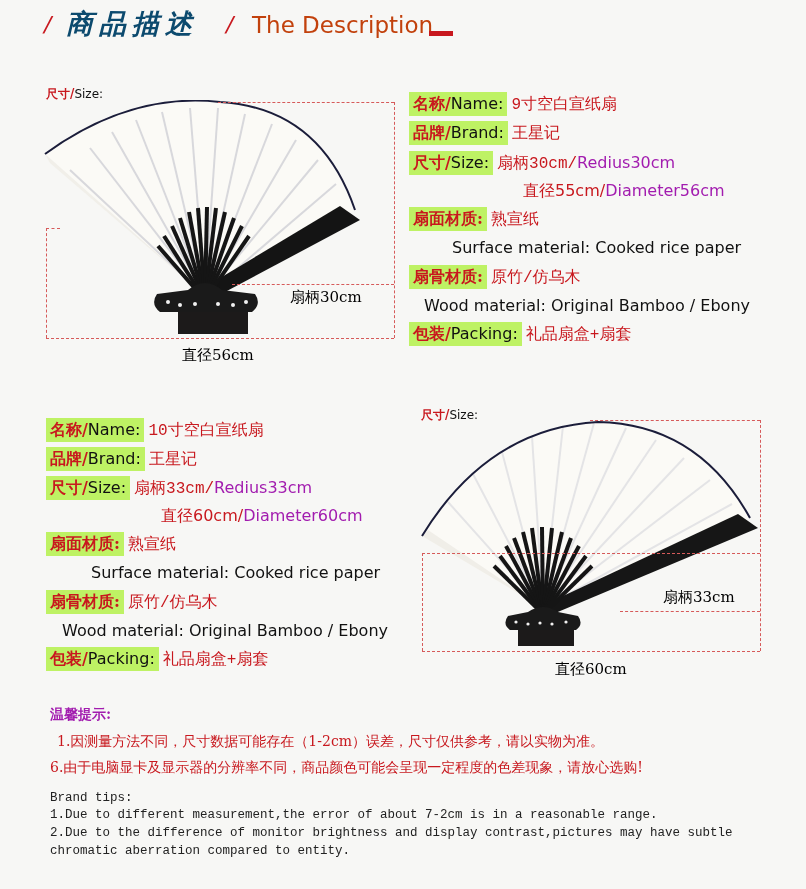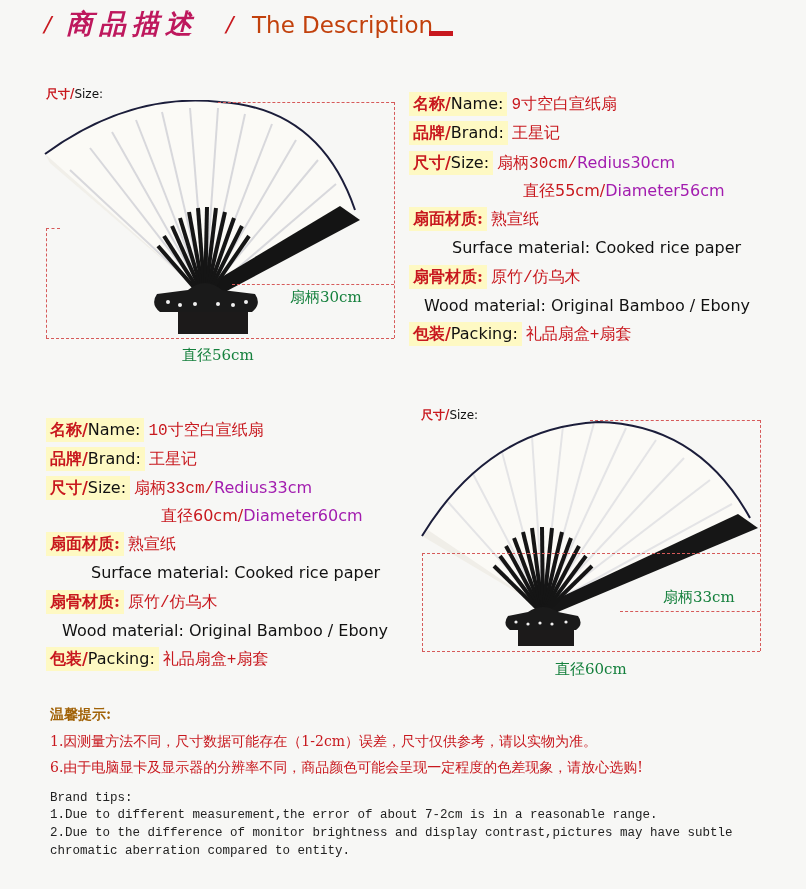--- a/index.html
+++ b/index.html
@@ -6,45 +6,45 @@
   body {
     width:806px; height:889px; overflow:hidden; position:relative;
     background:#f7f7f5;
     font-family:"DejaVu Sans", sans-serif;
   }
   .abs { position:absolute; }
   .red { color:#c8181e; }
 
   
   .hdr-slash { font-size:22px; color:#c8181e; font-style:italic; top:12px; }
-  .hdr-cn { left:66px; top:6px; font-size:27px; font-weight:bold; color:#be185d; letter-spacing:6px; font-family:"DejaVu Serif", serif; font-style:italic; }
+  .hdr-cn { left:66px; top:6px; font-size:27px; font-weight:bold; color:#0c4a6e; letter-spacing:6px; font-family:"DejaVu Serif", serif; font-style:italic; }
   .hdr-en { left:252px; top:12px; font-size:23px; color:#c2410c; font-family:"DejaVu Sans", sans-serif; }
   .hdr-bar { left:429px; top:31px; width:24px; height:5px; background:#c8181e; }
 
   
   .size-lbl { font-size:12px; }
   .size-lbl .cn { color:#c8181e; font-weight:bold; font-family:"DejaVu Serif", serif; }
   .size-lbl .en { color:#111; }
 
   
   .row { position:absolute; font-size:16px; white-space:nowrap; line-height:24px; }
-  .tag { display:inline-block; background:#fef9c3; padding:0 4px 0 4px; }
+  .tag { display:inline-block; background:#bef264; padding:0 4px 0 4px; }
   .tag .cn { color:#c8181e; font-weight:bold; font-family:"DejaVu Serif", serif; }
   .tag .en { color:#111; }
   .val-red { color:#c8181e; margin-left:4px;font-family:Liberation Mono, monospace; }
   .val-blk { color:#a21caf; }
   .en-line { color:#111; font-size:16px; }
 
   
   .dash-h { position:absolute; border-top:1px dashed #d65a5a; height:0; }
   .dash-v { position:absolute; border-left:1px dashed #d65a5a; width:0; }
-  .measure { position:absolute; color:#15803d; font-size:15px; font-family:"DejaVu Serif", serif; }
-
-  
-  .tips-cn-title { left:50px; top:706px; font-size:14px; color:#a16207; font-weight:bold; font-family:"DejaVu Serif", serif; }
+  .measure { position:absolute; color:#000000; font-size:15px; font-family:"DejaVu Serif", serif; }
+
+  
+  .tips-cn-title { left:50px; top:706px; font-size:14px; color:#a21caf; font-weight:bold; font-family:"DejaVu Serif", serif; }
   .tips-cn { left:50px; font-size:14px; color:#c8181e; font-family:"DejaVu Serif", serif; }
   .tips-en { left:50px; font-size:12.5px; color:#222; font-family:"Liberation Mono", monospace; line-height:17px; }
 </style>
 </head>
 <body>
 
 <div>
   <span class="abs hdr-slash" style="left:44px;">/</span>
   <span class="abs hdr-cn">商品描述</span>
   <span class="abs hdr-slash" style="left:226px;">/</span>
@@ -221,21 +221,21 @@
   <div class="dash-h" style="left:422px; top:553px; width:338px;"></div>
   <div class="dash-v" style="left:422px; top:553px; height:98px;"></div>
   <div class="dash-h" style="left:620px; top:611px; width:140px;"></div>
   <div class="dash-h" style="left:422px; top:651px; width:338px;"></div>
   <span class="measure" style="left:663px; top:588px;">扇柄33cm</span>
   <span class="measure" style="left:555px; top:660px;">直径60cm</span>
 </div>
 
 <div>
   <div class="abs tips-cn-title">温馨提示:</div>
-  <div class="abs tips-cn" style="top:733px;">1.因测量方法不同，尺寸数据可能存在（1-2cm）误差，尺寸仅供参考，请以实物为准。</div>
+  <div class="abs tips-cn" style="top:733px;margin-left:7px;">1.因测量方法不同，尺寸数据可能存在（1-2cm）误差，尺寸仅供参考，请以实物为准。</div>
   <div class="abs tips-cn" style="top:759px;">6.由于电脑显卡及显示器的分辨率不同，商品颜色可能会呈现一定程度的色差现象，请放心选购!</div>
 </div>
 
 <div>
   <div class="abs tips-en" style="top:790px;">Brand tips:</div>
   <div class="abs tips-en" style="top:807px;">1.Due to different measurement,the error of about 7-2cm is in a reasonable range.</div>
   <div class="abs tips-en" style="top:825px;">2.Due to the difference of monitor brightness and display contrast,pictures may have subtle</div>
   <div class="abs tips-en" style="top:843px;">chromatic aberration compared to entity.</div>
 </div>
 

